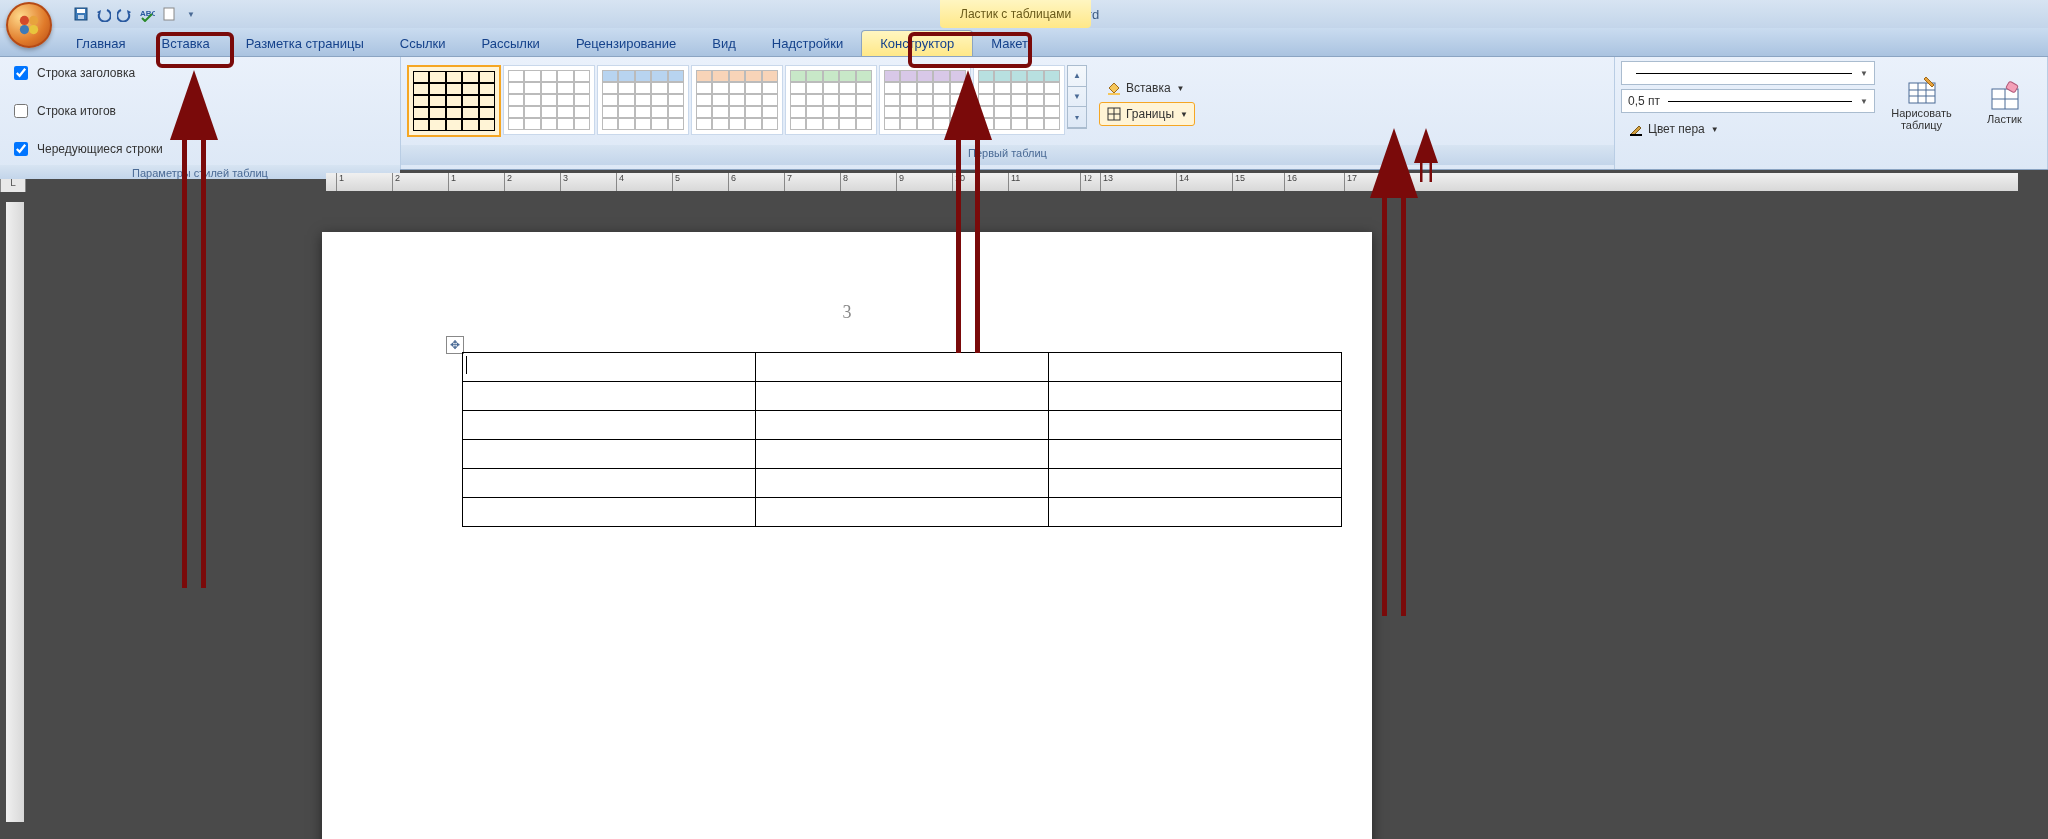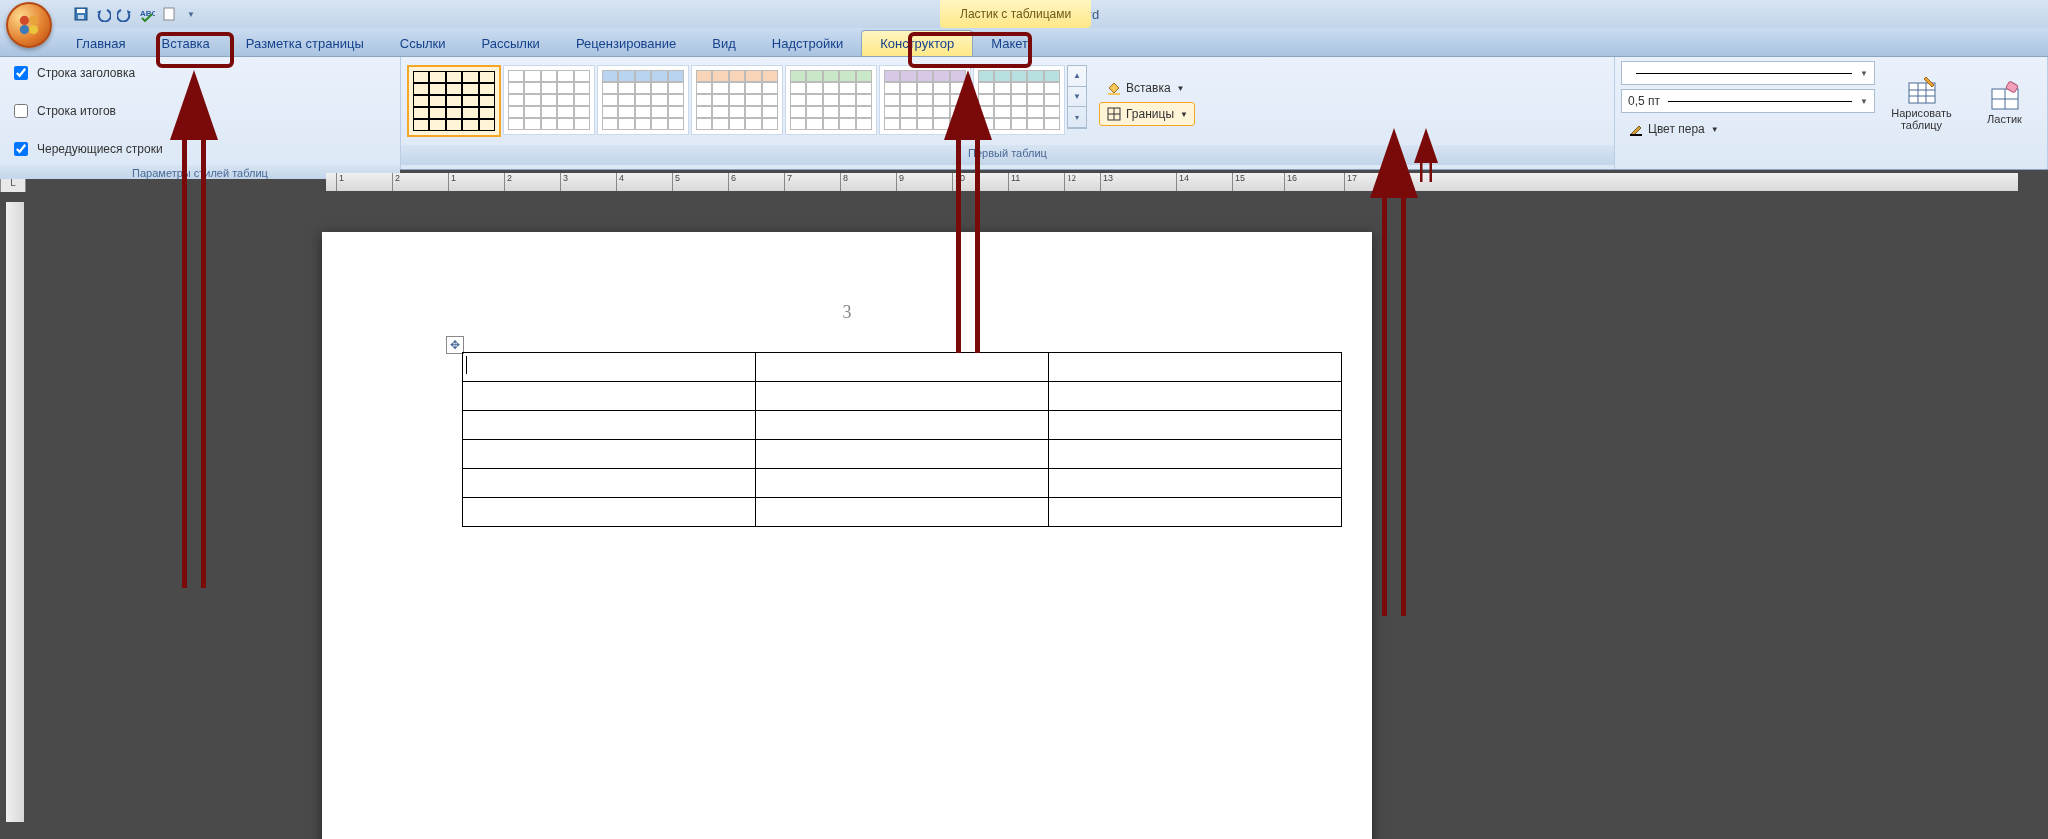--- a/index.html
+++ b/index.html
@@ -437,21 +437,21 @@
       <div class="tick" style="left: 178px;">2</div>
       <div class="tick" style="left: 234px;">3</div>
       <div class="tick" style="left: 290px;">4</div>
       <div class="tick" style="left: 346px;">5</div>
       <div class="tick" style="left: 402px;">6</div>
       <div class="tick" style="left: 458px;">7</div>
       <div class="tick" style="left: 514px;">8</div>
       <div class="tick" style="left: 570px;">9</div>
       <div class="tick" style="left: 626px;">10</div>
       <div class="tick" style="left: 682px;">11</div>
-      <div class="tick" style="left: 738px; font-family: Liberation Serif, serif;">12</div>
+      <div class="tick" style="left: 754px; font-family: Liberation Serif, serif;">12</div>
       <div class="tick" style="left: 774px;">13</div>
       <div class="tick" style="left: 850px;">14</div>
       <div class="tick" style="left: 906px;">15</div>
       <div class="tick" style="left: 958px;">16</div>
       <div class="tick" style="left: 1018px;">17</div>
     </div>
 </div>
 
 <div class="bg-curve"></div>
 

